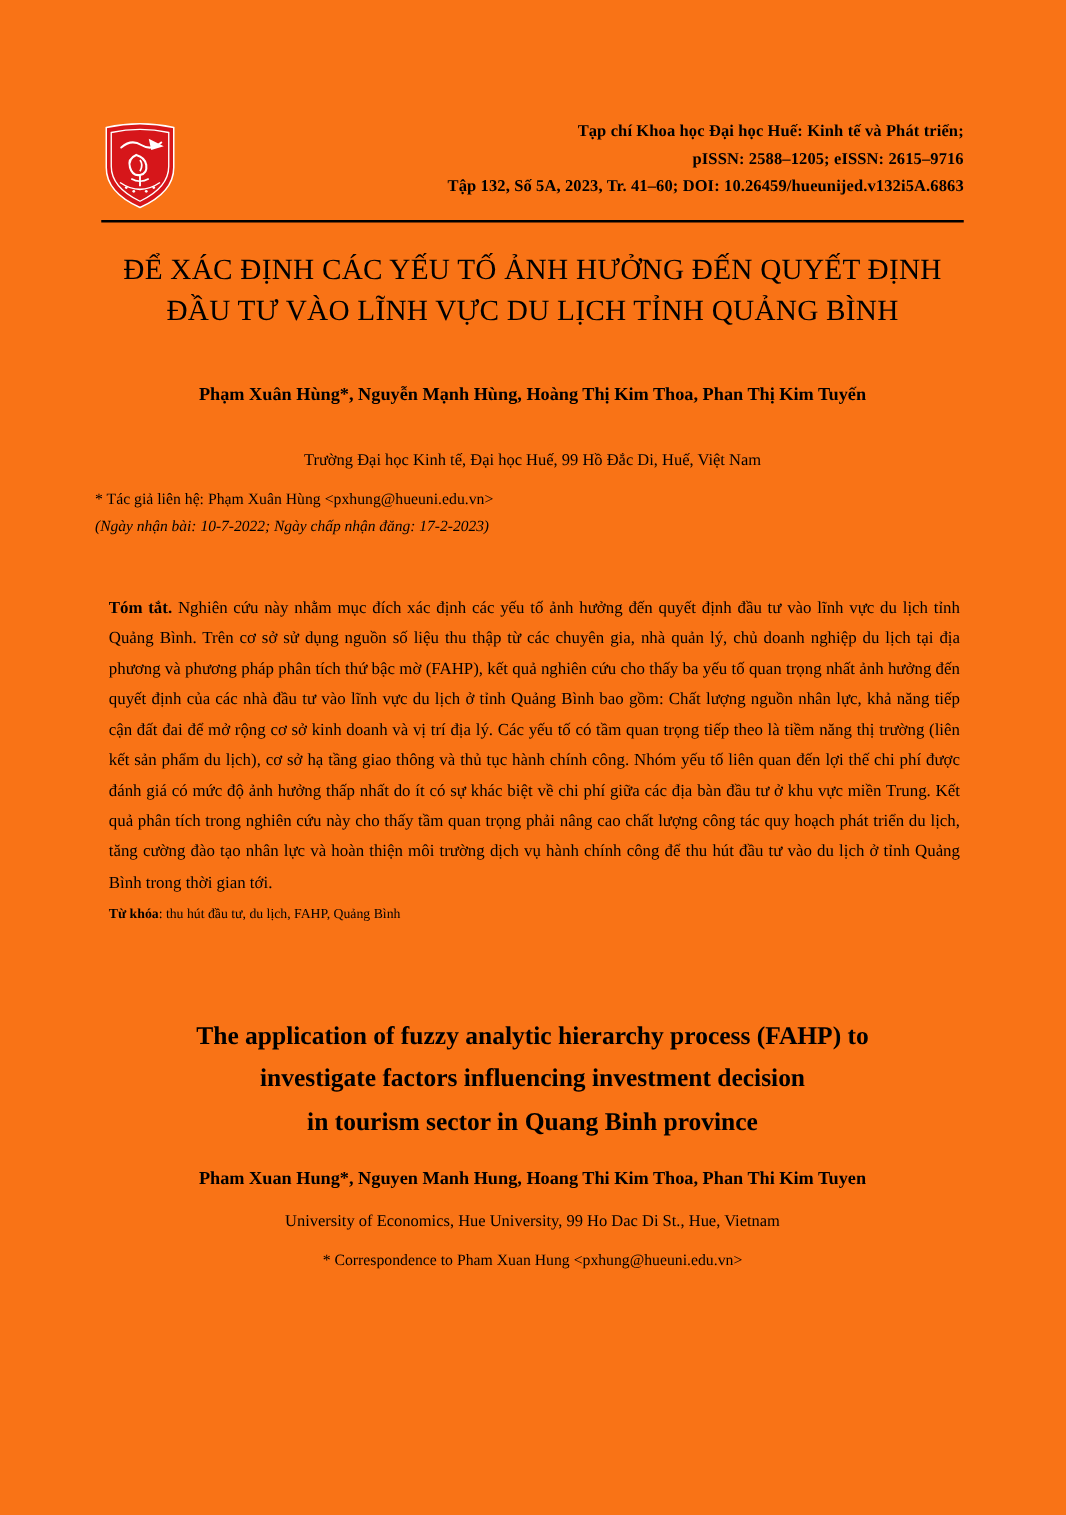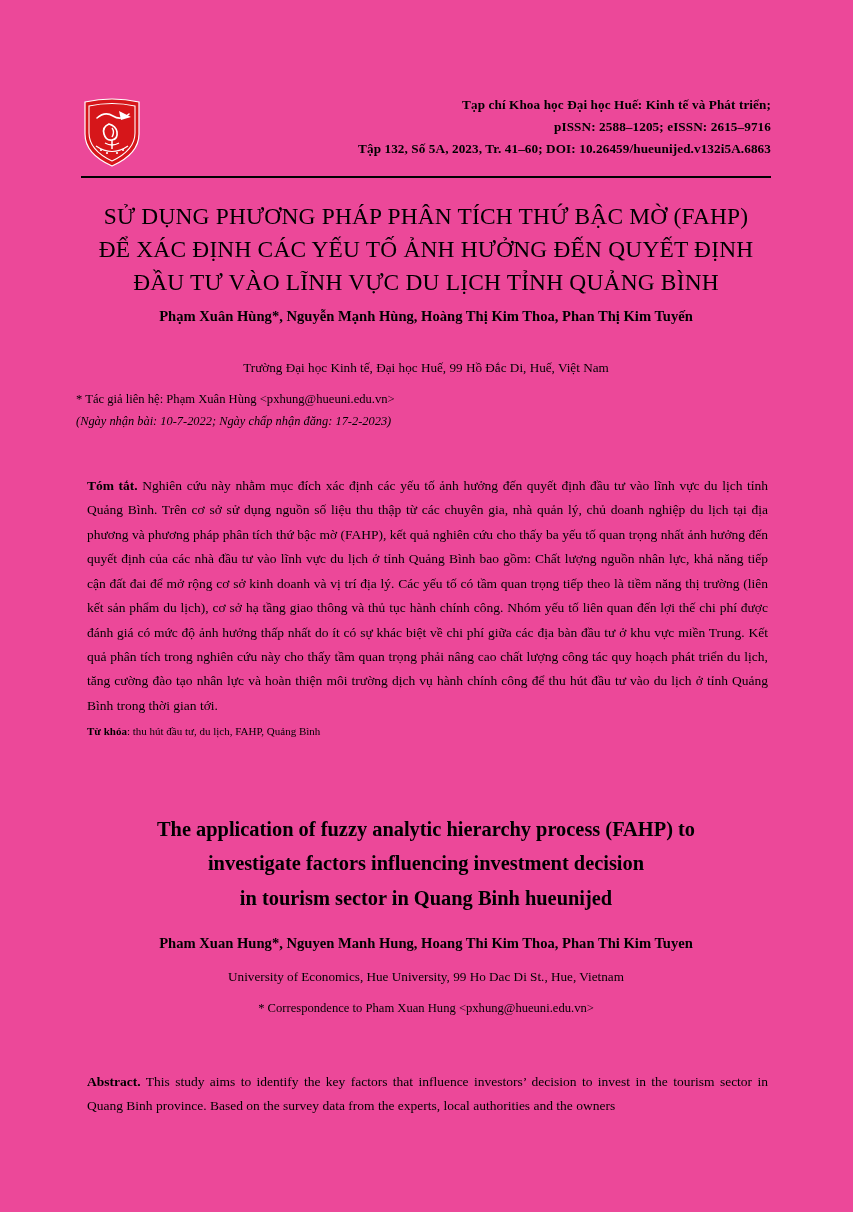--- a/index.html
+++ b/index.html
@@ -4,21 +4,21 @@
 <style>
   html, body {
     margin: 0;
     padding: 0;
     background: #b0b0b0;
   }
   .page {
     position: relative;
     width: 853px;
     height: 1212px;
-    background: #ec4899;
+    background: #f97316;
     margin: 0 auto;
     overflow: hidden;
     font-family: "Liberation Serif", "DejaVu Serif", serif;
     color: #000000;
   }
 
   
   .masthead {
     position: absolute;
     left: 81px;
@@ -210,45 +210,41 @@
     <div class="journal-lines">
       <div>Tạp chí Khoa học Đại học Huế: Kinh tế và Phát triển;</div>
       <div>pISSN: 2588–1205; eISSN: 2615–9716</div>
       <div>Tập 132, Số 5A, 2023, Tr. 41–60; DOI: 10.26459/hueunijed.v132i5A.6863</div>
     </div>
   </div>
 
   <div class="rule"></div>
 
   <div class="vi-title">
-    <div>SỬ DỤNG PHƯƠNG PHÁP PHÂN TÍCH THỨ BẬC MỜ (FAHP)</div>
     <div>ĐỂ XÁC ĐỊNH CÁC YẾU TỐ ẢNH HƯỞNG ĐẾN QUYẾT ĐỊNH</div>
     <div>ĐẦU TƯ VÀO LĨNH VỰC DU LỊCH TỈNH QUẢNG BÌNH</div>
   </div>
 
   <div class="vi-authors">Phạm Xuân Hùng*, Nguyễn Mạnh Hùng, Hoàng Thị Kim Thoa, Phan Thị Kim Tuyến</div>
   <div class="vi-affil">Trường Đại học Kinh tế, Đại học Huế, 99 Hồ Đắc Di, Huế, Việt Nam</div>
   <div class="vi-corr">* Tác giả liên hệ: Phạm Xuân Hùng &lt;pxhung@hueuni.edu.vn&gt;</div>
   <div class="vi-dates">(Ngày nhận bài: 10-7-2022; Ngày chấp nhận đăng: 17-2-2023)</div>
 
   <div class="vi-abstract">
     <span class="lbl">Tóm tắt.</span><span> Nghiên cứu này nhằm mục đích xác định các yếu tố ảnh hưởng đến quyết định đầu tư vào lĩnh vực du lịch tỉnh Quảng Bình. Trên cơ sở sử dụng nguồn số liệu thu thập từ các chuyên gia, nhà quản lý, chủ doanh nghiệp du lịch tại địa phương và phương pháp phân tích thứ bậc mờ (FAHP), kết quả nghiên cứu cho thấy ba yếu tố quan trọng nhất ảnh hưởng đến quyết định của các nhà đầu tư vào lĩnh vực du lịch ở tỉnh Quảng Bình bao gồm: Chất lượng nguồn nhân lực, khả năng tiếp cận đất đai để mở rộng cơ sở kinh doanh và vị trí địa lý. Các yếu tố có tầm quan trọng tiếp theo là tiềm năng thị trường (liên kết sản phẩm du lịch), cơ sở hạ tầng giao thông và thủ tục hành chính công. Nhóm yếu tố liên quan đến lợi thế chi phí được đánh giá có mức độ ảnh hưởng thấp nhất do ít có sự khác biệt về chi phí giữa các địa bàn đầu tư ở khu vực miền Trung. Kết quả phân tích trong nghiên cứu này cho thấy tầm quan trọng phải nâng cao chất lượng công tác quy hoạch phát triển du lịch, tăng cường đào tạo nhân lực và hoàn thiện môi trường dịch vụ hành chính công để thu hút đầu tư vào du lịch ở tỉnh Quảng Bình trong thời gian tới.</span>
   </div>
 
   <div class="vi-keywords">
     <span class="lbl">Từ khóa</span><span>: thu hút đầu tư, du lịch, FAHP, Quảng Bình</span>
   </div>
 
   <div class="en-title">
     <div>The application of fuzzy analytic hierarchy process (FAHP) to</div>
     <div>investigate factors influencing investment decision</div>
-    <div>in tourism sector in Quang Binh hueunijed</div>
+    <div>in tourism sector in Quang Binh province</div>
   </div>
 
   <div class="en-authors">Pham Xuan Hung*, Nguyen Manh Hung, Hoang Thi Kim Thoa, Phan Thi Kim Tuyen</div>
   <div class="en-affil">University of Economics, Hue University, 99 Ho Dac Di St., Hue, Vietnam</div>
   <div class="en-corr">* Correspondence to Pham Xuan Hung &lt;pxhung@hueuni.edu.vn&gt;</div>
 
-  <div class="en-abstract">
-    <span class="lbl">Abstract.</span><span> This study aims to identify the key factors that influence investors’ decision to invest in the tourism sector in Quang Binh province. Based on the survey data from the experts, local authorities and the owners</span>
-  </div>
 
 </div>
 
 </body></html>

